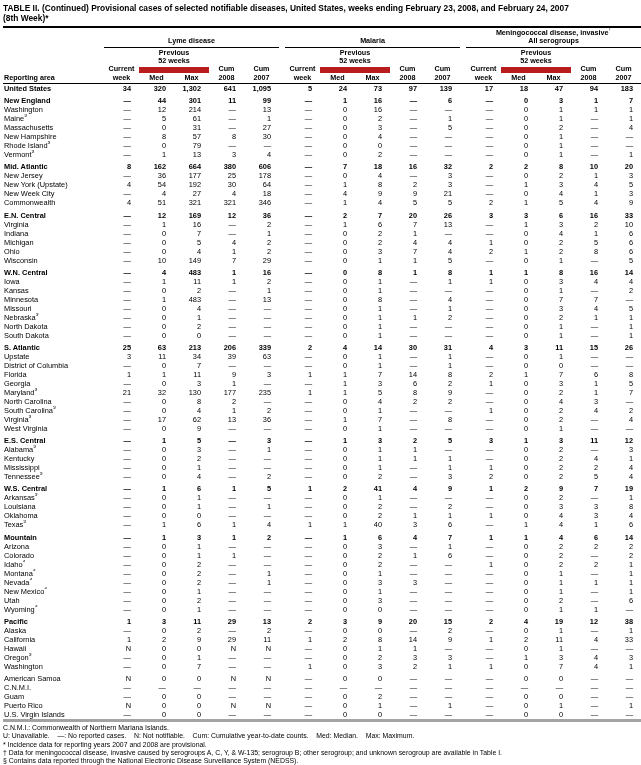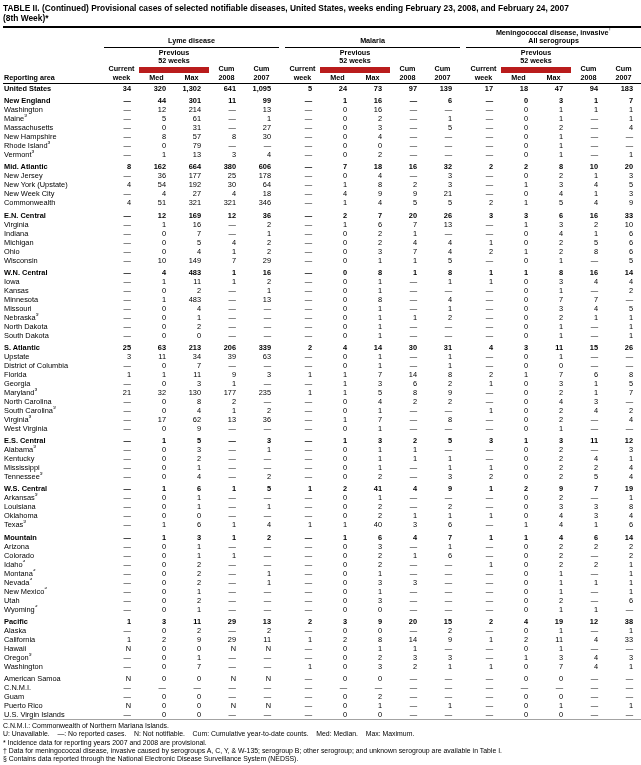--- a/index.html
+++ b/index.html
@@ -15,21 +15,21 @@
   th.area-h { text-align:left; padding-left:1px; }
   th.grp { border-bottom:1px solid #000; padding-bottom:1px; }
   th.prev { border-bottom:6px solid #b91c1c; padding-bottom:1px; }
   thead th.bot { border-bottom:1.5px solid #000; }
   td { font-size:7.4px; line-height:9px; padding:0; white-space:nowrap; overflow:hidden; }
   td.area { text-align:left; padding-left:1px; }
   td.num { text-align:right; padding-right:8px; }
   td.sp, th.sp { padding:0; }
   tr.bold td { font-weight:bold; }
   tr.gap td { padding-top:3.2px; }
-  tbody tr:last-child td { border-bottom:1px solid #a3a3a3; }
+  tbody tr:last-child td { border-bottom:3px solid #a3a3a3; }
   sup { font-size:0.68em; position:relative; top:-0.35em; line-height:0; }
   .footnotes { font-size:6.9px; line-height:8.3px; padding-top:2px; white-space:pre-wrap; }
 </style>
 </head>
 <body>
 
 <div class="page">
   <div class="title">
     <span>TABLE II. (Continued) Provisional cases of selected notifiable diseases, United States, weeks ending February 23, 2008, and February 24, 2007</span><br>
     <span>(8th Week)*</span>

